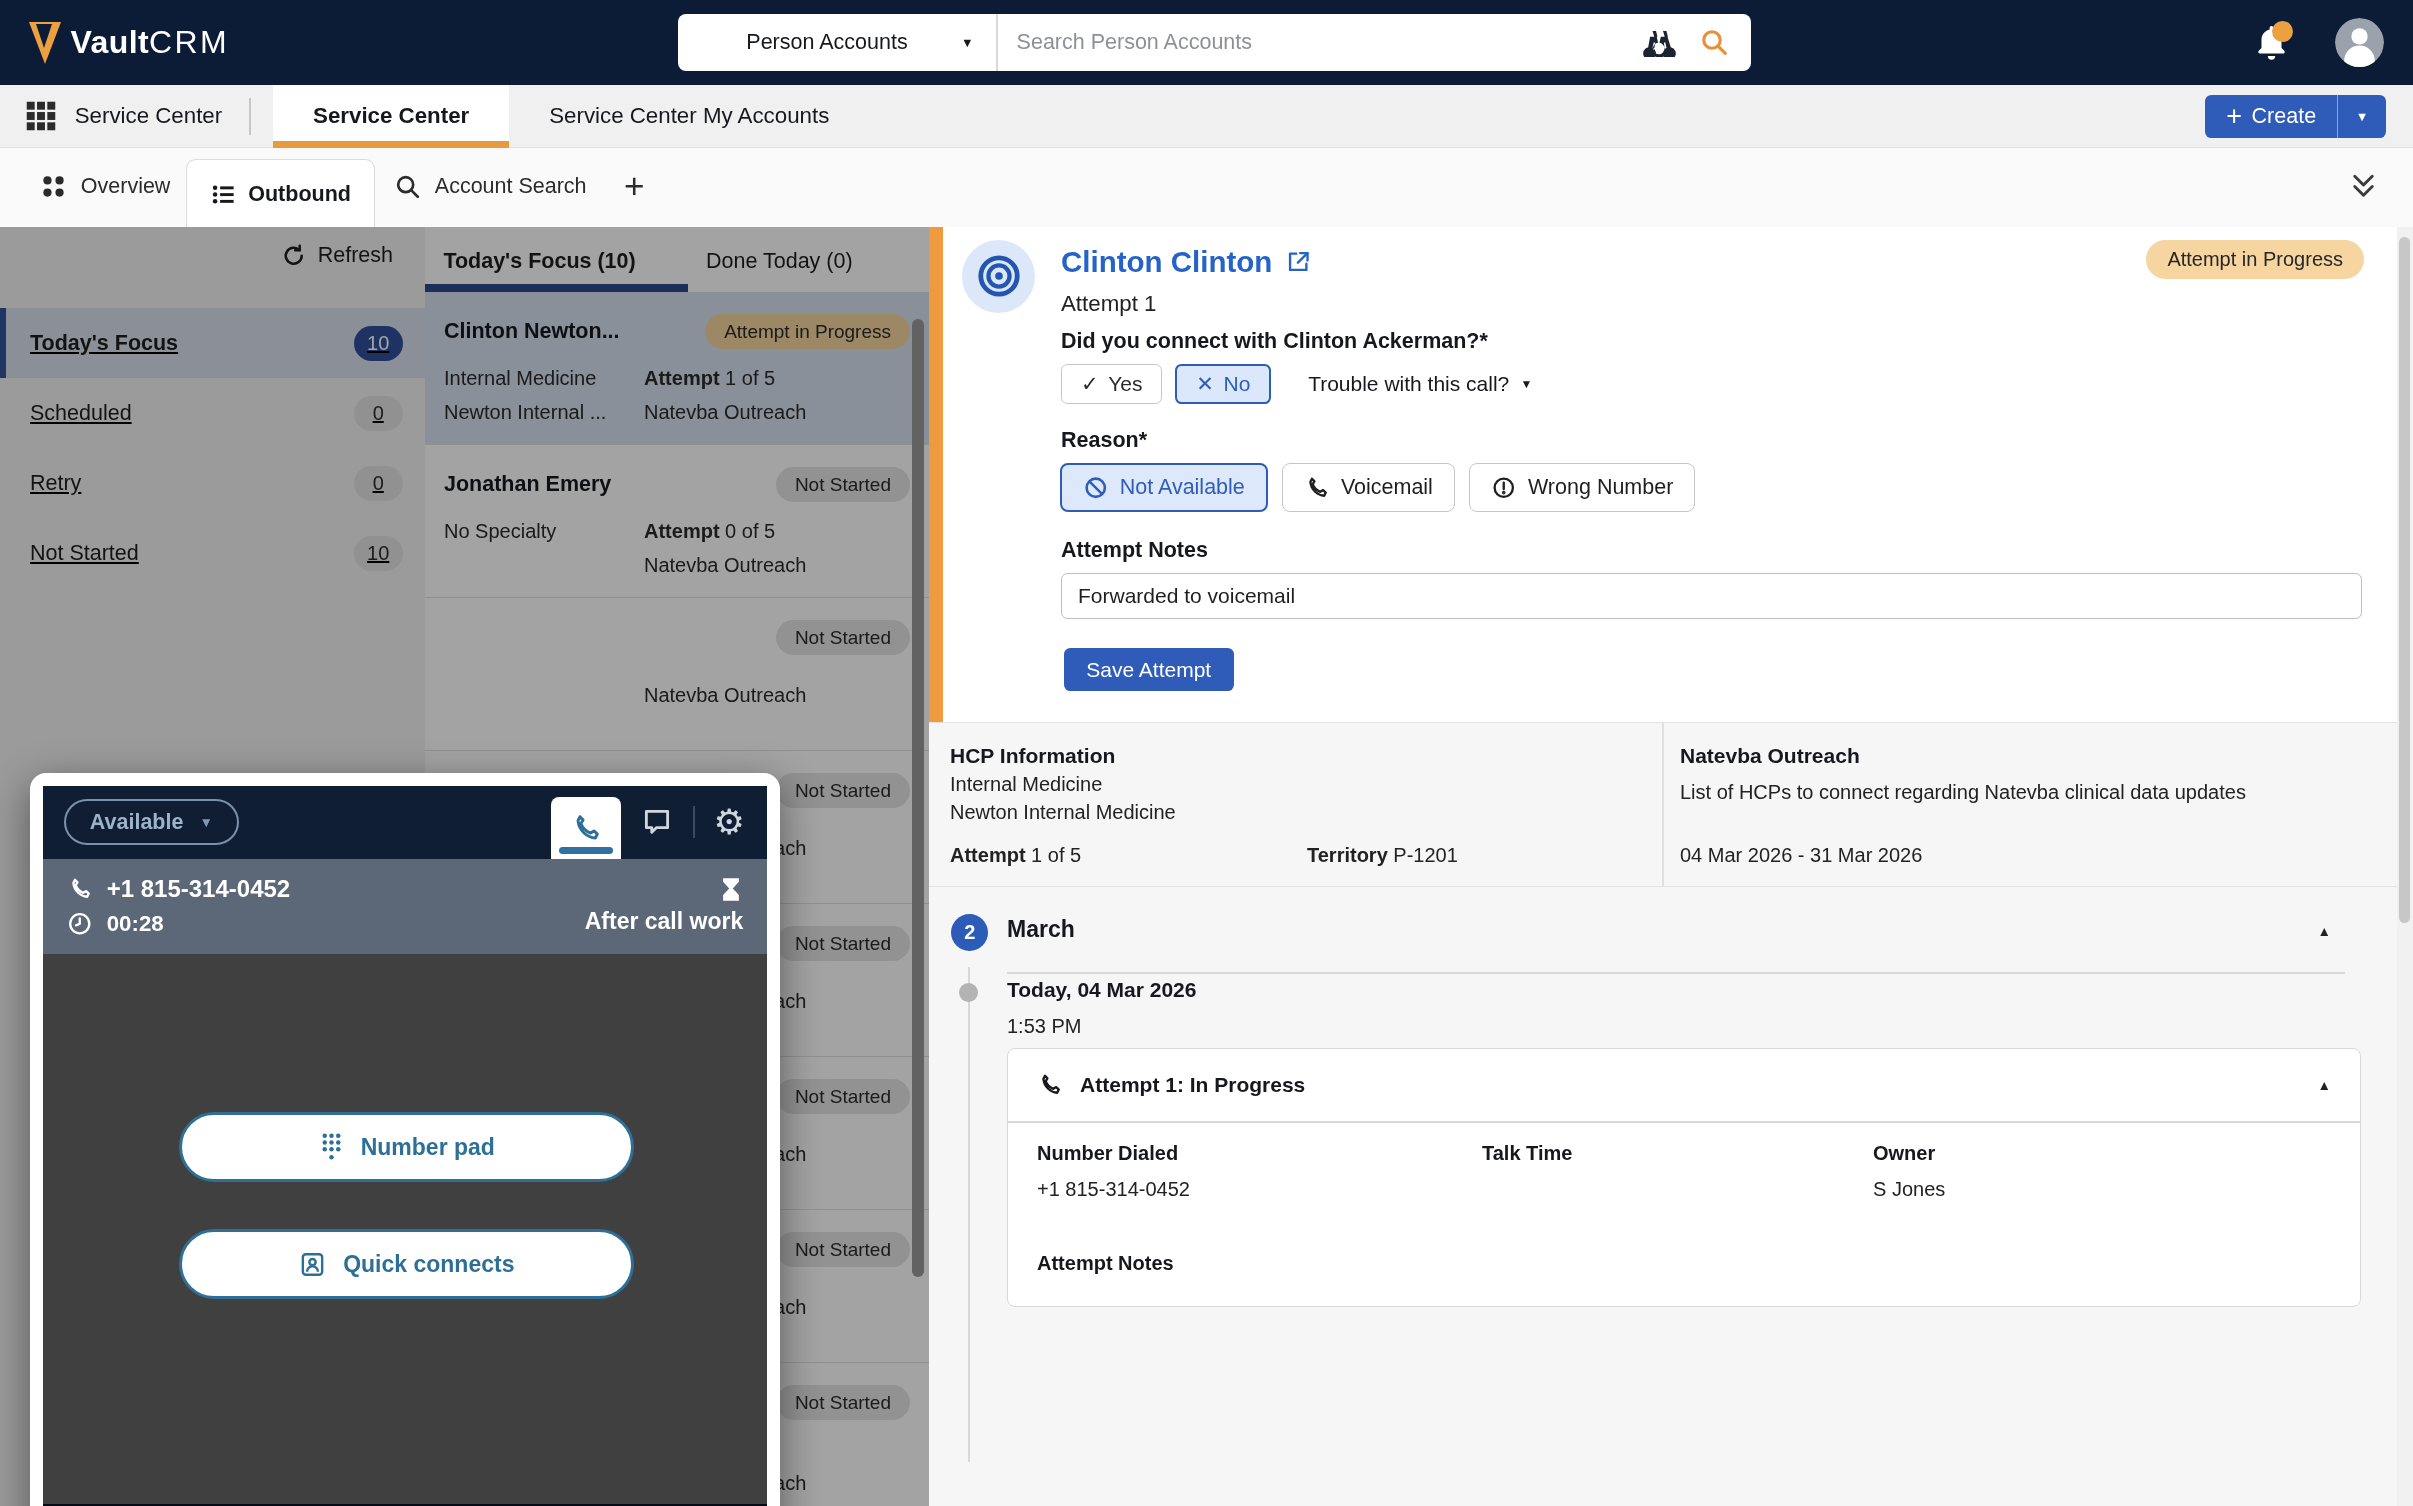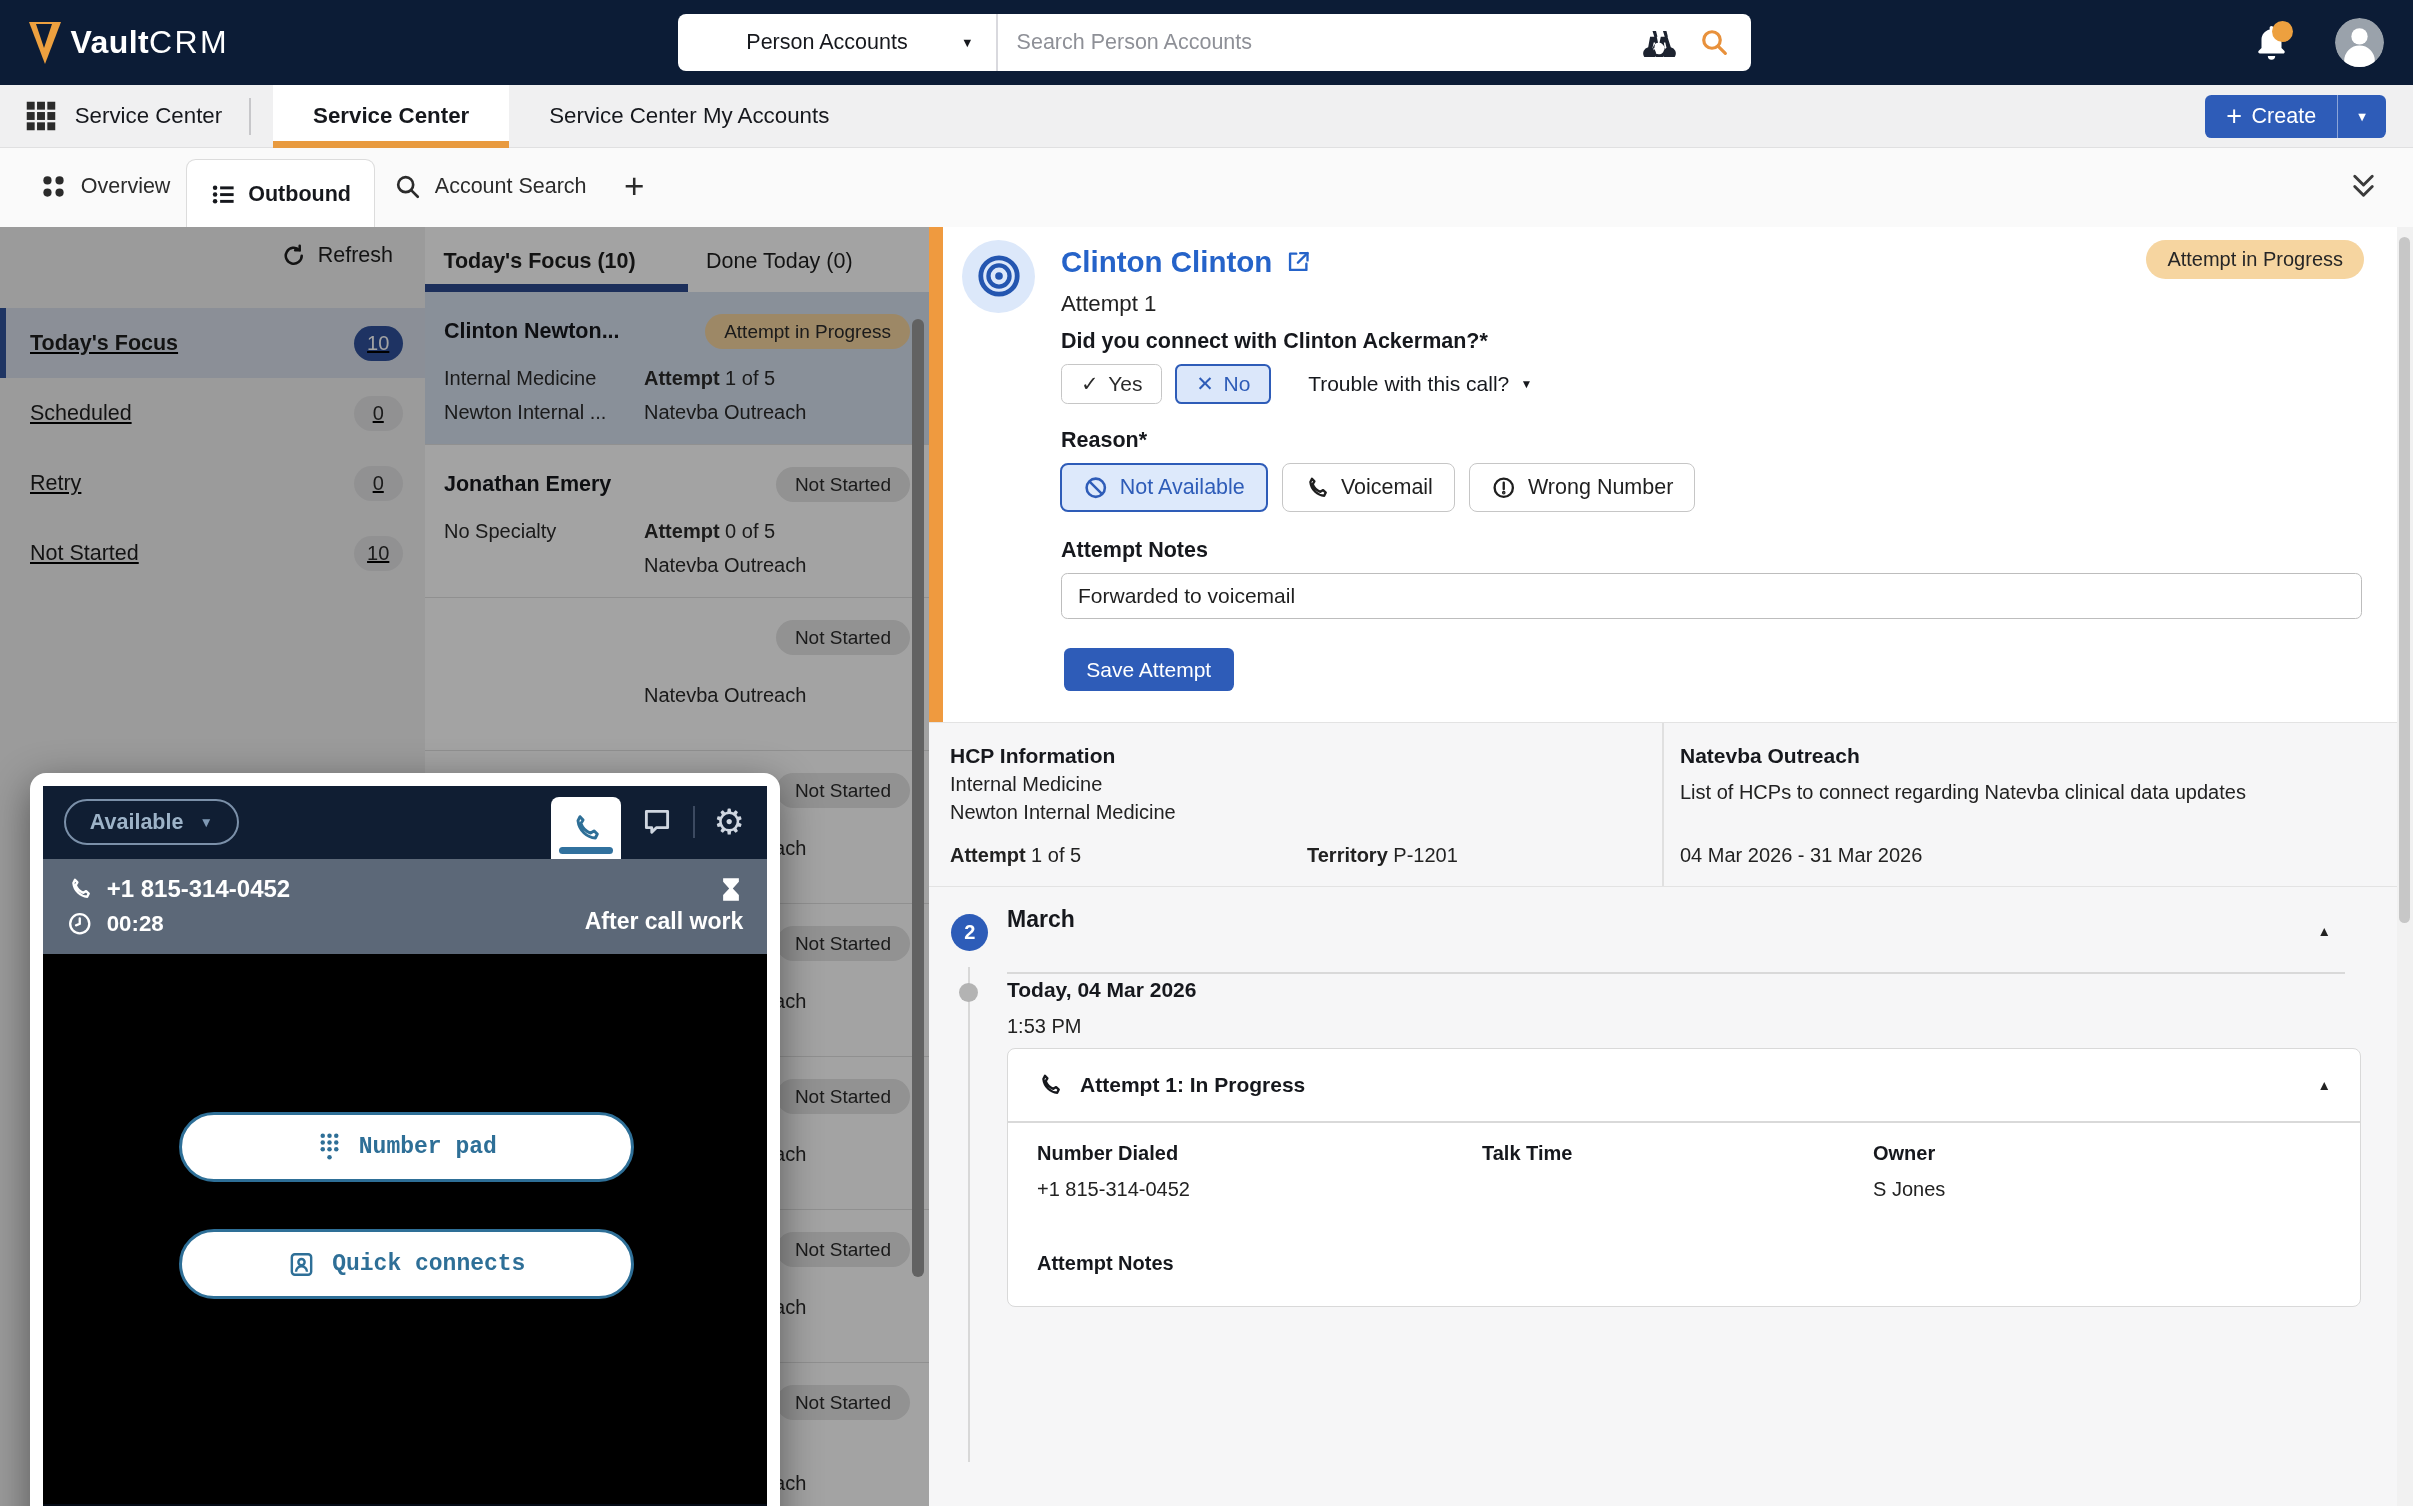--- a/index.html
+++ b/index.html
@@ -86,21 +86,21 @@
   .sp-header-icons { display:flex; align-items:flex-end; gap:19px; height:73px; }
   .sp-tab-phone { width:70px; height:62px; background:#fff; border-radius:8px 8px 0 0; display:flex; align-items:center; justify-content:center; position:relative; align-self:flex-end; cursor:pointer; }
   .sp-tab-phone:after { content:""; position:absolute; left:8px; right:8px; bottom:4.8px; height:7.2px; border-radius:4px; background:#31719e; }
   .sp-icon-btn { height:73px; display:flex; align-items:center; cursor:pointer; }
   .sp-vdiv { width:1.6px; height:32px; background:#3c4a61; align-self:center; }
   .sp-callbar { background:#5c6878; color:#fff; padding:16px 24px 17.6px 24px; display:flex; justify-content:space-between; }
   .cb-left { display:flex; flex-direction:column; gap:8px; }
   .cb-row { display:flex; align-items:center; gap:14.4px; font-size:24px; font-weight:bold; }
   .cb-row.small { font-size:22.3px; }
   .cb-right { display:flex; flex-direction:column; align-items:flex-end; justify-content:center; gap:4.8px; font-size:23px; font-weight:bold; }
-  .sp-body { flex:1; background:#000000; position:relative;font-family:Liberation Mono, monospace; }
+  .sp-body { flex:1; background:#404040; position:relative; }
   .sp-pill-btn { position:absolute; left:136px; width:455px; height:70px; border:3.2px solid #2e6f97; border-radius:37px; background:#fff; color:#2e6f97; font-size:23px; font-weight:bold; display:flex; align-items:center; justify-content:center; gap:16px; cursor:pointer; }
   .sp-footer { background:#050b16; height:107px; display:flex; align-items:center; justify-content:center; }
 
   
   .main { position:absolute; left:929px; top:0; width:1484px; height:1279px; background:#fff; }
   .orange-strip { position:absolute; left:0; top:0; width:13.6px; height:495px; background:#ef9a3f; }
   .main-scrolltrack { position:absolute; right:0; top:0; width:16px; height:1279px; background:#f1f1f1; }
   .main-scrollthumb { position:absolute; right:3.2px; top:9.6px; width:10.4px; height:686px; border-radius:5.6px; background:#c7c7c7; }
 
   .hcp-avatar { position:absolute; left:33px; top:12.8px; width:73px; height:73px; border-radius:50%; background:#dce8fa; display:flex; align-items:center; justify-content:center; }
@@ -126,21 +126,21 @@
   .info-strip { position:absolute; left:0; top:495px; width:1469px; height:165px; background:#f6f6f7; border-top:1.6px solid #e3e3e3; border-bottom:1.6px solid #e3e3e3; }
   .info-vdiv { position:absolute; left:733px; top:0; bottom:0; width:1.6px; background:#e0e0e0; }
   .info-title { font-size:21px; font-weight:bold; color:#16181d; }
   .info-line { font-size:20px; color:#222; margin-top:4.8px; }
   .info-kv { position:absolute; bottom:19px; font-size:20px; color:#222; }
   .info-kv b { font-weight:bold; }
 
   .timeline-area { position:absolute; left:0; top:660px; width:1469px; height:619px; background:#f6f6f7; }
   .tl-spine { position:absolute; left:39px; top:80px; width:1.6px; height:495px; background:#d8d8d8; }
   .tl-badge { position:absolute; left:22.3px; top:27px; width:37px; height:37px; border-radius:50%; background:#2d5cb8; color:#fff; font-size:20px; font-weight:bold; display:flex; align-items:center; justify-content:center; }
-  .tl-month { position:absolute; left:78px; top:19px; font-size:23px; font-weight:bold; color:#16181d; }
+  .tl-month { position:absolute; left:78px; top:29px; font-size:23px; font-weight:bold; color:#16181d; }
   .tl-collapse { position:absolute; right:67px; top:37px; font-size:13.6px; color:#222; cursor:pointer; }
   .tl-hr { position:absolute; left:78px; right:53px; top:85px; height:1.6px; background:#d9d9d9; }
   .tl-dot { position:absolute; left:30px; top:96px; width:19px; height:19px; border-radius:50%; background:#b3b3b3; }
   .tl-day { position:absolute; left:78px; top:91px; font-size:21px; font-weight:bold; color:#16181d; }
   .tl-time { position:absolute; left:78px; top:128px; font-size:20px; color:#222; }
   .attempt-card { position:absolute; left:78px; top:161px; width:1354px; height:259px; background:#fff; border:1.6px solid #d9d9d9; border-radius:8px; }
   .ac-header { position:absolute; left:0; top:0; right:0; height:72px; display:flex; align-items:center; gap:17.6px; padding:0 29px; font-size:21px; font-weight:bold; color:#16181d; }
   .ac-collapse { position:absolute; right:29px; top:29px; font-size:13.6px; color:#222; cursor:pointer; }
   .ac-div { position:absolute; left:0; right:0; top:72px; height:1.6px; background:#d9d9d9; }
   .ac-body { position:absolute; left:29px; top:93px; right:29px; display:grid; grid-template-columns:445px 391px 1fr; }

